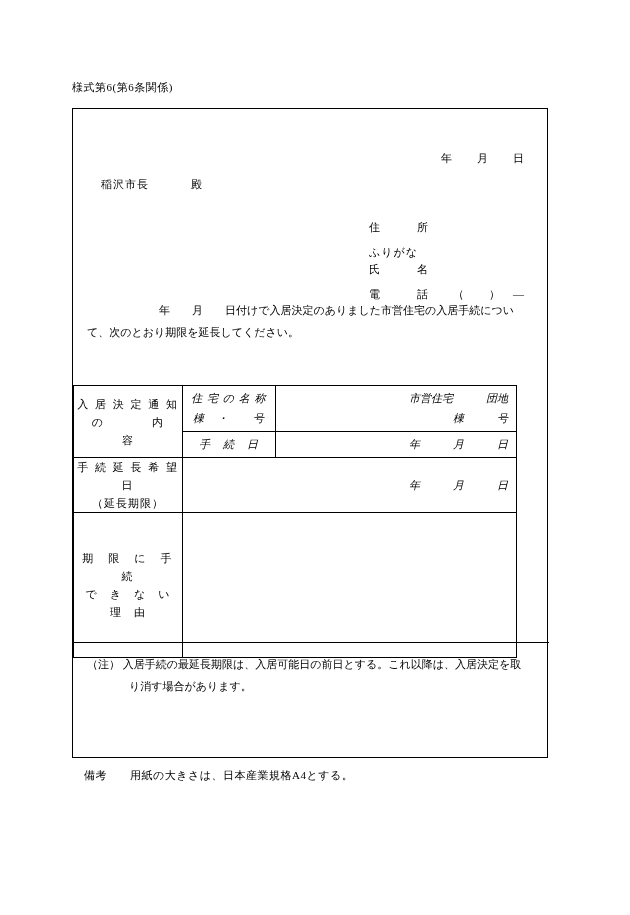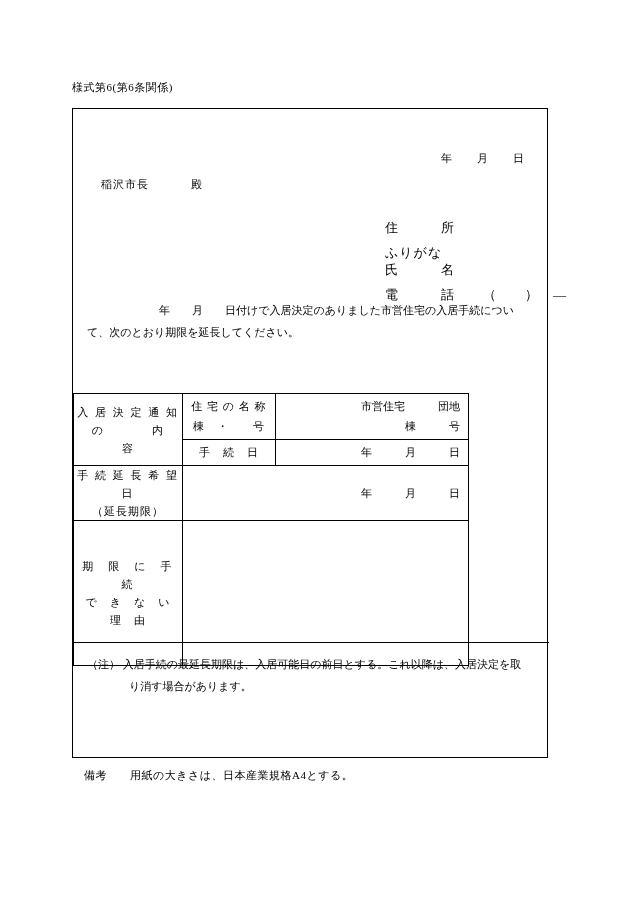--- a/index.html
+++ b/index.html
@@ -58,23 +58,23 @@
     top: 68px;
     font-size: 11px;
     letter-spacing: 1px;
   }
   .mayor-line .hon {
     display: inline-block;
     margin-left: 42px;
   }
   .applicant-block {
     position: absolute;
-    left: 312px;
+    left: 296px;
     top: 110px;
-    font-size: 13px;
+    font-size: 11px;
     line-height: 17px;
     letter-spacing: 1px;
   }
   .applicant-block .row {
     white-space: pre;
   }
   .applicant-block .indent {
     padding-left: 10px;
   }
   .body-text {
@@ -87,39 +87,40 @@
   }
   .body-text p {
     margin: 0;
   }
   .p1 { text-indent: 72px; }
   .p2 { text-indent: 12px; margin-top: 10px !important; }
 
   table.grid {
     position: absolute;
     left: 0;
-    top: 284px;
-    width: 396px;
+    top: 276px;
+    width: 444px;
     border-collapse: collapse;
     table-layout: fixed;
   }
   table.grid td {
     border: 1px solid #000;
     font-size: 11px;
     padding: 0;
     vertical-align: middle;
   }
   table.grid td.label {
     width: 108px;
     text-align: center;
     letter-spacing: 1px;
     line-height: 18px;
   }
   .cell-pad {
     padding: 5px 8px;
+    font-style: italic;
   }
   .sub-label {
     text-align: center;
     letter-spacing: 1px;
   }
   .row-h1 { height: 25px; }
   .row-h2 { height: 25px; }
   .row-h3 { height: 50px; margin-top: 47px; }
   .row-h4 { height: 145px; }
   .spread {

